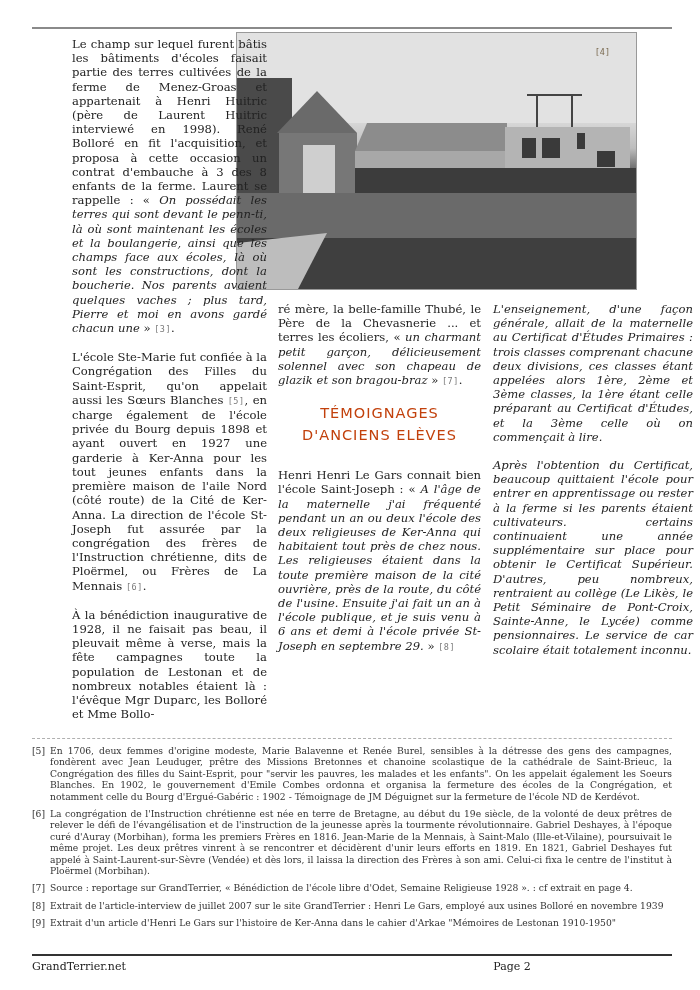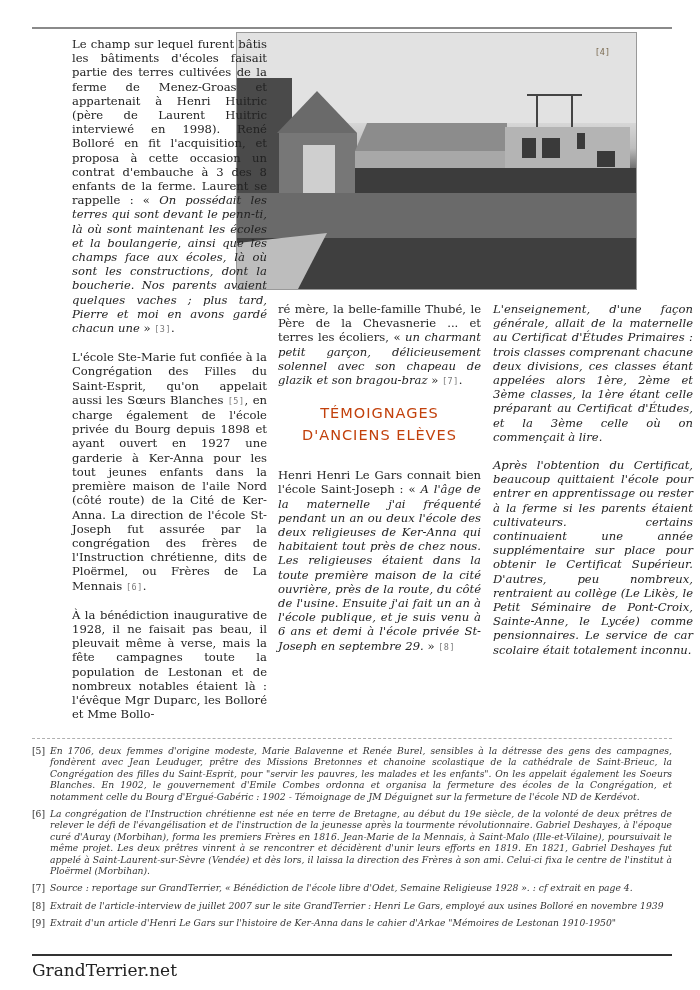--- a/index.html
+++ b/index.html
@@ -18,23 +18,23 @@
              border: 1px solid #999; box-sizing: border-box; overflow: hidden;
              background: linear-gradient(#d8d8d8 0%, #e4e4e4 30%, #bdbdbd 45%, #5a5a5a 55%, #4a4a4a 70%, #6e6e6e 78%, #3d3d3d 100%); }
     .photo-label { position: absolute; right: 26px; top: 14px; font-family: "DejaVu Sans Mono", monospace;
                    font-size: 8.5px; color: #7a6a50; }
     .heading { font-family: "DejaVu Sans", sans-serif; font-size: 14.5px; text-align: center;
                letter-spacing: 1px; line-height: 22px; margin: 8px 0 22px 0 !important; font-weight: normal; color: #c2410c; }
     .foot-sep { position: absolute; left: 32px; top: 738px; width: 640px; border-top: 1px dashed #b0b0b0; }
     .footnotes { position: absolute; left: 32px; top: 745px; width: 640px; font-size: 9.2px; line-height: 11.4px; color: #333; }
     .fn { display: flex; margin-bottom: 6px; }
     .fn-num { width: 18px; flex: none; }
-    .fn-text { flex: 1; text-align: justify; font-style: italic; }
+    .fn-text { flex: 1; text-align: justify; }
     .bottom-rule { position: absolute; left: 32px; top: 954px; width: 640px; height: 2px; background: #333; }
-    .footer { position: absolute; left: 32px; top: 960px; width: 640px; font-size: 17px; display: flex; justify-content: space-between; color: #222; }
+    .footer { position: absolute; left: 32px; top: 960px; width: 640px; font-size: 11px; display: flex; justify-content: space-between; color: #222; }
     .footer span { flex: 1; }
     .footer .c { text-align: center; }
     .footer .r { text-align: right; }
   </style>
 </head>
 <body>
 
 <div class="top-rule"></div>
 
 <div class="photo">
@@ -101,13 +101,14 @@
   <div class="fn">
       <span class="fn-num">[9]</span>
       <span class="fn-text">Extrait d'un article d'Henri Le Gars sur l'histoire de Ker-Anna dans le cahier d'Arkae "Mémoires de Lestonan 1910-1950"</span>
     </div>
 </div>
 
 <div class="bottom-rule"></div>
 
 <div class="footer">
   <span>GrandTerrier.net</span>
+  <span class="c">Page 2</span>
 </div>
 
 </body></html>

